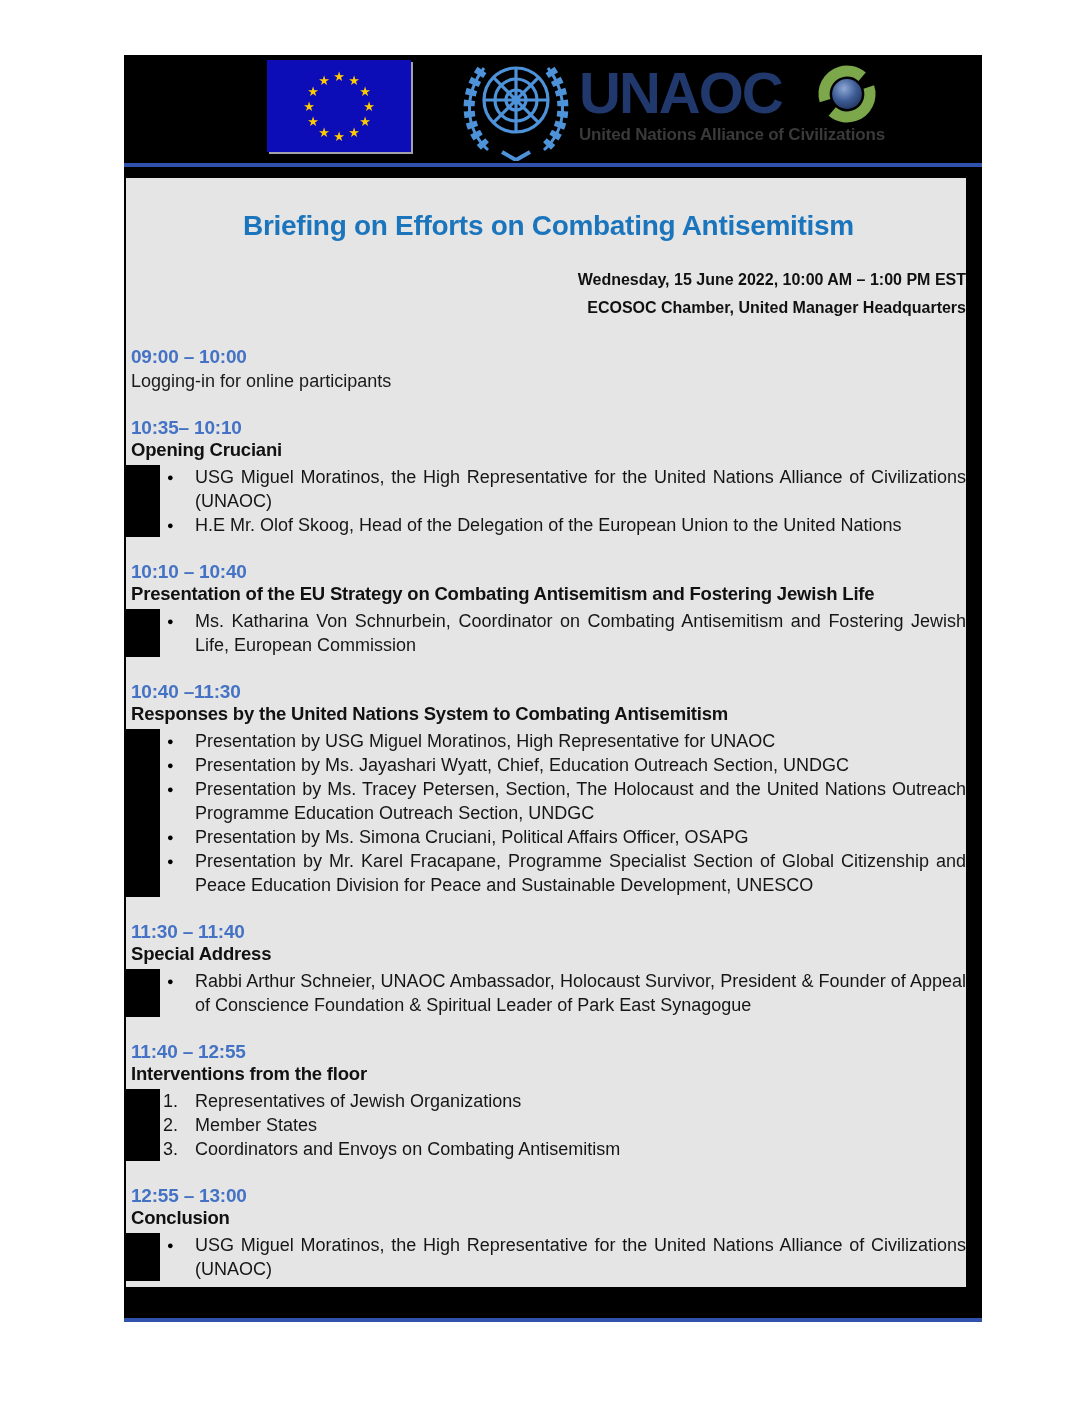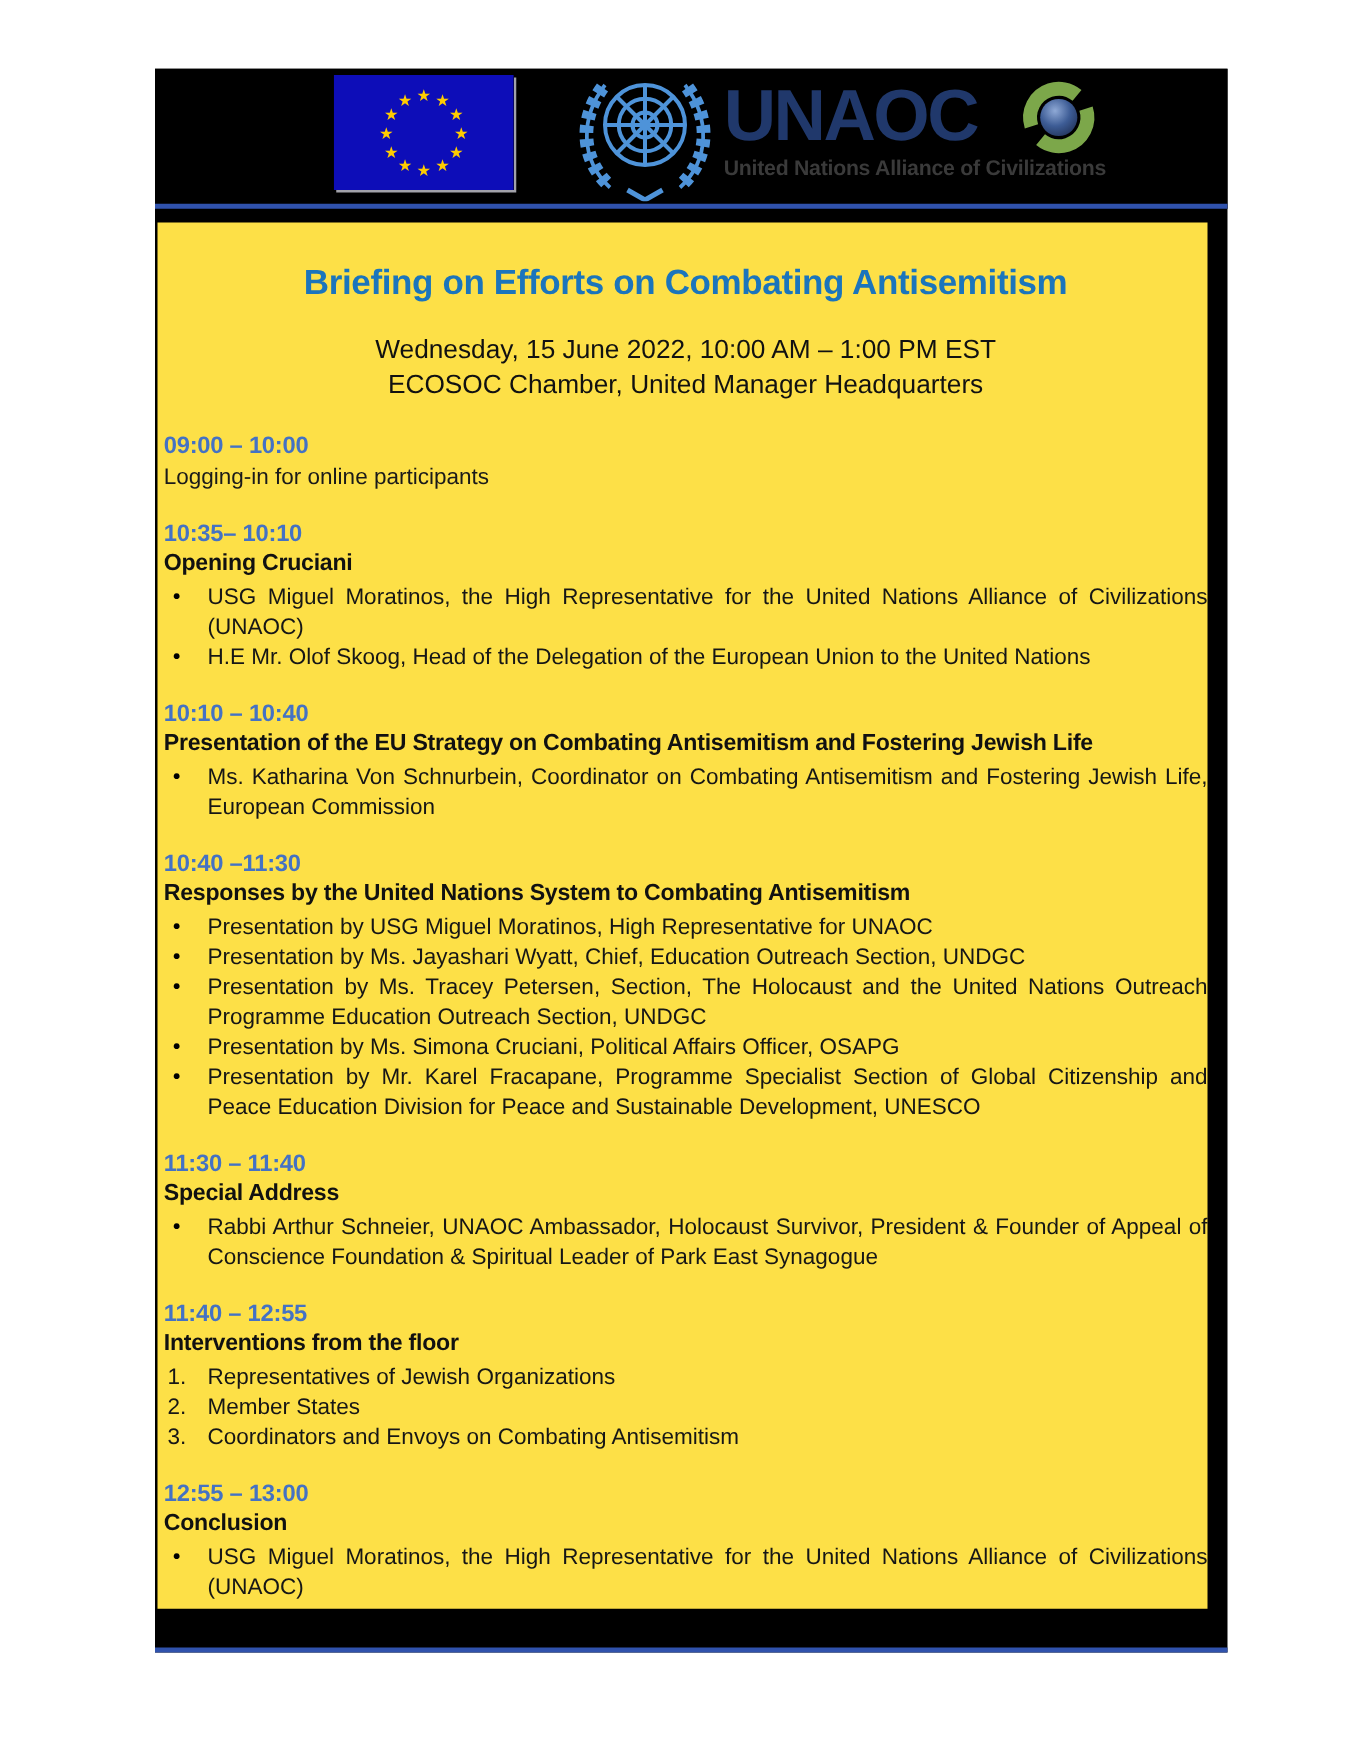--- a/index.html
+++ b/index.html
@@ -38,45 +38,45 @@
   }
   .brand-tagline {
     margin-top: 4px; font-weight: bold; font-size: 17px;
     letter-spacing: -0.2px; color: #3a3a3a; white-space: nowrap;
   }
   .swirl { position: absolute; left: 692px; top: 8px; width: 62px; height: 62px; }
 
   
   .content {
     margin: 11px 16px 11px 2px;
-    background: #fde047;
+    background: #e5e5e5;
     padding: 28px 0 6px 5px;
   }
   .doc-title {
     text-align: center; font-weight: bold; font-size: 28px;
     letter-spacing: -0.3px; color: var(--title-blue, #1B75BC);
     margin: 4px 0 24px 0;
   }
-  .doc-sub { text-align: center; font-weight: normal; font-size: 21px; line-height: 28px; color: #111; }
+  .doc-sub { text-align: right; font-weight: bold; font-size: 16px; line-height: 28px; color: #111; }
 
   
   #sections { margin-top: 22px; }
   .section { margin-top: 25px; }
   .time {
     color: var(--time-blue, #4472C4);
     font-weight: bold; font-size: 19px; line-height: 20px;
     letter-spacing: -0.2px;
   }
   .heading {
     font-weight: bold; font-size: 18.5px; line-height: 20px;
     letter-spacing: -0.2px; color: #111; margin-top: 2px; margin-bottom: 5px;
   }
   .body-line { font-size: 18px; line-height: 24px; margin-top: 2px; color: #1a1a1a; }
 
-  .list-block { display: flex; flex-direction: column; }
+  .list-block { display: flex; }
   .strip { flex: none; width: 34px; margin-left: -5px; background: #000; }
   ul.items { flex: 1; list-style: none; counter-reset: it; padding: 0 0 0 35px; }
   li.item {
     position: relative; font-size: 18px; line-height: 24px;
     text-align: justify; color: #161616;
   }
   ul.items:not(.numbered) > li.item::before {
     content: "●"; position: absolute; left: -28px; top: 0;
     font-size: 11px; line-height: 24px; color: #000;
   }

